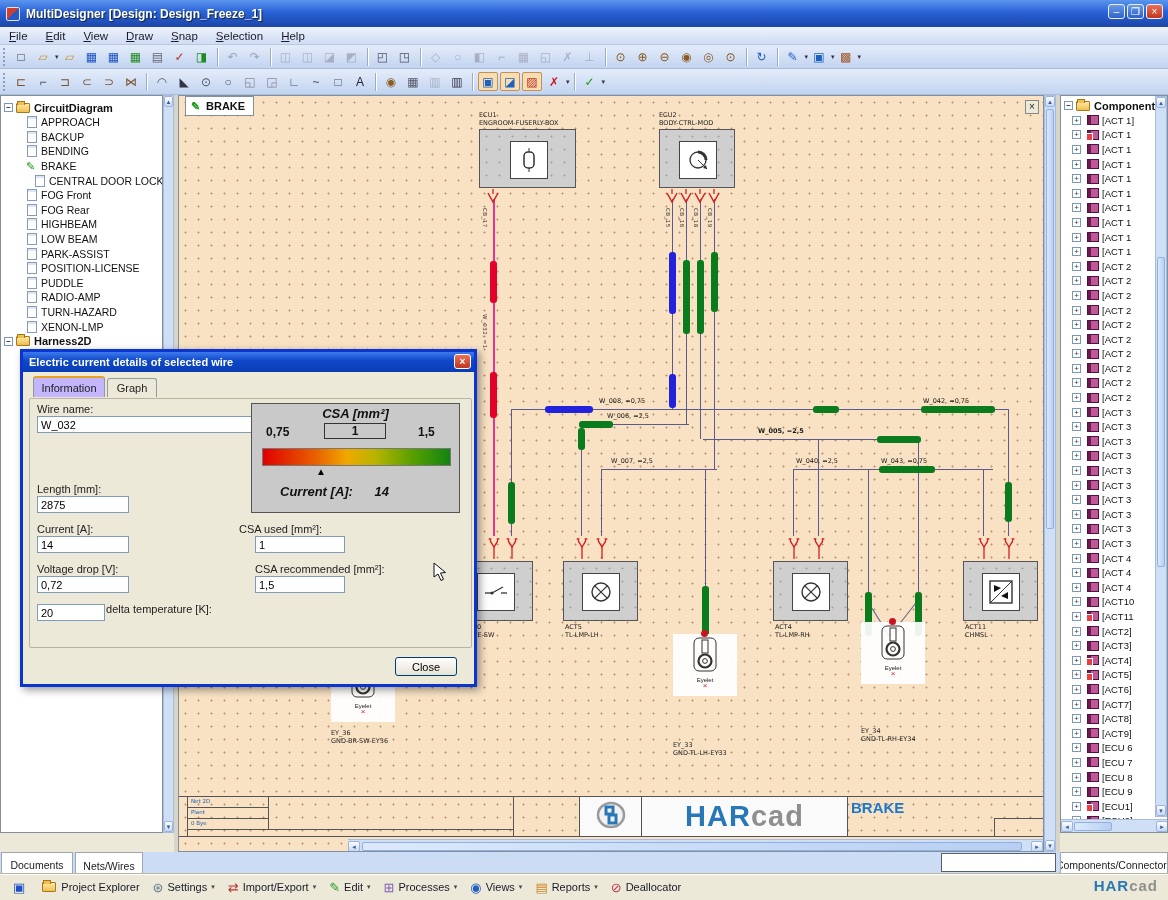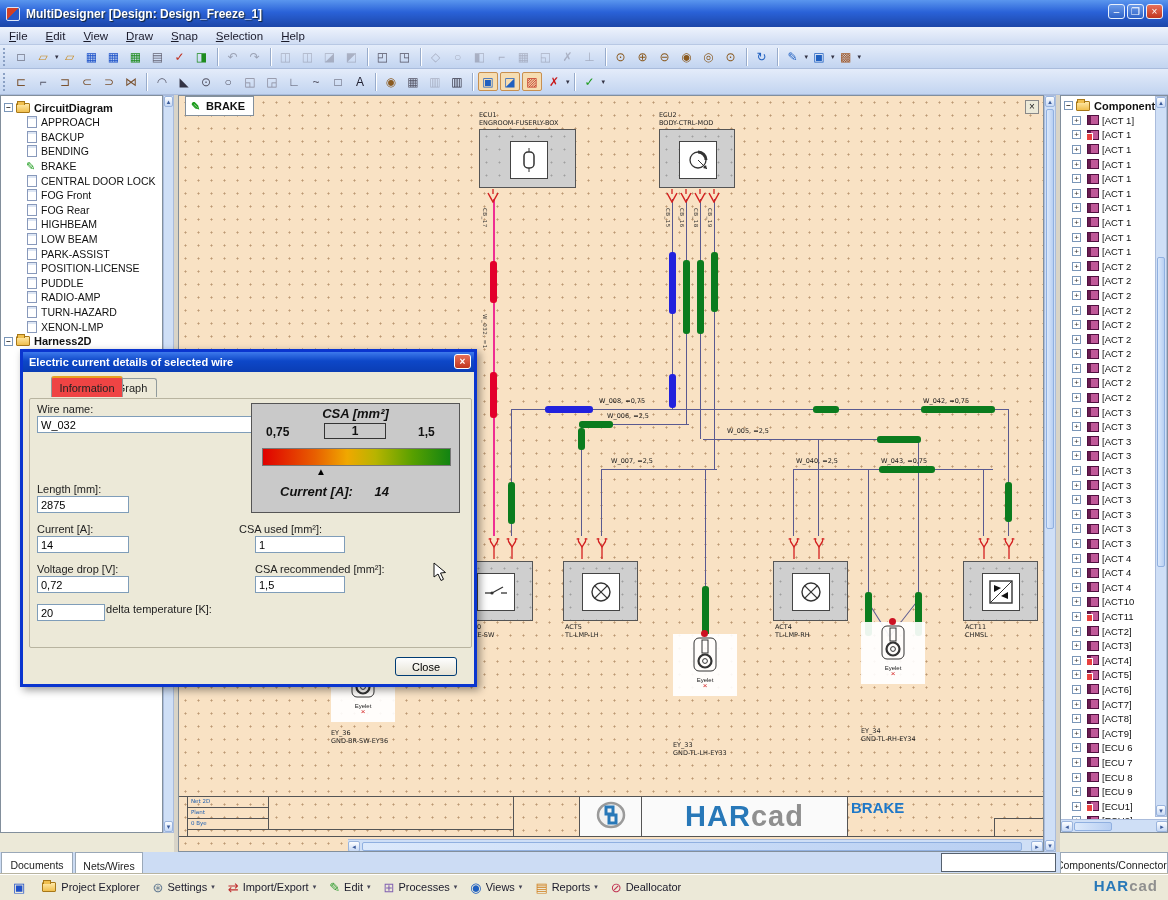--- a/index.html
+++ b/index.html
@@ -65,21 +65,21 @@
   .tb-cell{position:absolute;background:#fafafa;display:flex;align-items:center;justify-content:center;}
   .brand-big{font-size:29px;font-weight:bold;letter-spacing:1px;font-family:"Liberation Sans",sans-serif;}
   .brand-blue{color:#2878b8;} .brand-gray{color:#8f8f8f;}
   #sheetname{position:absolute;color:#1e78c8;font-weight:bold;font-size:15px;}
   .tinyrow{position:absolute;font-size:5.5px;color:#2060b0;font-family:"DejaVu Sans",sans-serif;}
   
   #dialog{left:20px;top:349px;width:457px;height:338px;background:#ece9d8;border:3px solid #0a35cf;box-shadow:3px 3px 8px rgba(0,0,0,.4);z-index:50;}
   #dlgtitle{position:absolute;left:0;top:0;width:100%;height:20px;background:linear-gradient(180deg,#3d79ec,#0d47c8 45%,#0a3db4);color:#fff;font-weight:bold;font-size:11px;display:flex;align-items:center;padding-left:6px;}
   #dlgclose{position:absolute;right:3px;top:2px;width:17px;height:15px;background:linear-gradient(#e8705a,#c0361e);border:1px solid #fff;border-radius:3px;color:#fff;font-size:10px;line-height:13px;text-align:center;font-weight:bold;}
   .dtab{position:absolute;height:19px;font-size:11px;display:flex;align-items:center;justify-content:center;border:1px solid #919b9c;border-bottom:none;border-radius:3px 3px 0 0;background:#ece9d8;color:#222;}
-  .dtab.active{background:#ef4444;border-top:2px solid #e8a020;font-weight:normal;height:21px;margin-top:-2px;z-index:2;margin-left:18px;}
+  .dtab.active{background:#c4b5fd;border-top:2px solid #e8a020;font-weight:normal;height:21px;margin-top:-2px;z-index:2;}
   #dgroup{position:absolute;left:6px;top:46px;width:443px;height:250px;border:1px solid #b8b4a0;border-radius:2px;background:transparent;}
   .dlabel{position:absolute;font-size:11px;color:#222;white-space:nowrap;}
   .dinput{position:absolute;height:17px;border:1px solid #7f9db9;background:#fff;font-size:11px;font-family:"Liberation Sans",sans-serif;padding:0 3px;}
   #csapanel{position:absolute;left:228px;top:51px;width:209px;height:110px;background:#c9c9c9;border:1px solid #555;}
   #csatitle{position:absolute;left:0;top:2px;width:100%;text-align:center;font-style:italic;font-weight:bold;font-size:13px;color:#111;}
   .csaval{position:absolute;top:21px;font-weight:bold;font-size:12px;color:#111;}
   #csabox{position:absolute;left:72px;top:19px;width:62px;height:16px;border:1px solid #333;text-align:center;font-weight:bold;font-size:12px;color:#111;}
   #csagrad{position:absolute;left:10px;top:44px;width:189px;height:18px;background:linear-gradient(90deg,#e00000,#e86000 28%,#f0a800 45%,#b8b400 60%,#58a000 80%,#128412);border:1px solid #777;}
   #csamarker{position:absolute;left:64px;top:62px;font-size:10px;color:#000;}
   #csacurrent{position:absolute;left:0;top:80px;width:100%;font-style:italic;font-weight:bold;font-size:13px;color:#111;}
@@ -341,21 +341,21 @@
       <span>BACKUP</span>
     </div>
     <div class="trow" style="padding-left: 24px;">
       <span class="page"></span>
       <span>BENDING</span>
     </div>
     <div class="trow" style="padding-left: 24px;">
       <span class="pencil">✎</span>
       <span>BRAKE</span>
     </div>
-    <div class="trow" style="padding-left: 24px;">
+    <div class="trow" style="padding-left: 32px;">
       <span class="page"></span>
       <span>CENTRAL DOOR LOCK</span>
     </div>
     <div class="trow" style="padding-left: 24px;">
       <span class="page"></span>
       <span>FOG Front</span>
     </div>
     <div class="trow" style="padding-left: 24px;">
       <span class="page"></span>
       <span>FOG Rear</span>
@@ -514,21 +514,21 @@
       </svg></div>
     <div class="vlabel" style="left: 303px; top: 112px;">CB_17</div>
     <div class="vlabel" style="left: 486px; top: 112px;">CB_15</div>
     <div class="vlabel" style="left: 500px; top: 112px;">CB_16</div>
     <div class="vlabel" style="left: 514px; top: 112px;">CB_18</div>
     <div class="vlabel" style="left: 528px; top: 112px;">CB_19</div>
     <div class="vlabel" style="left: 303px; top: 218px;">W_032, =1</div>
     <div class="wlabel" style="left: 420px; top: 301px;">W_008, =0,75</div>
     <div class="wlabel" style="left: 744px; top: 301px;">W_042, =0,75</div>
     <div class="wlabel" style="left: 428px; top: 316px;">W_006, =2,5</div>
-    <div class="wlabel" style="left: 548px; top: 331px;">W_005, =2,5</div>
+    <div class="wlabel" style="left: 579px; top: 331px; font-weight: bold;">W_005, =2,5</div>
     <div class="wlabel" style="left: 432px; top: 361px;">W_007, =2,5</div>
     <div class="wlabel" style="left: 617px; top: 361px;">W_040, =2,5</div>
     <div class="wlabel" style="left: 702px; top: 361px;">W_043, =0,75</div>
     <div class="clabel" style="left: 300px; top: 16px;">
       <div>ECU1</div>
       <div>ENGROOM-FUSERLY-BOX</div>
     </div>
     <div class="ecu" style="left: 300px; top: 33px; width: 97px; height: 59px;">
       <div class="symbox" style="left: 29.5px; top: 10.5px; width: 38px; height: 38px;">
         <svg width="28" height="28" viewBox="0 0 28 28">

